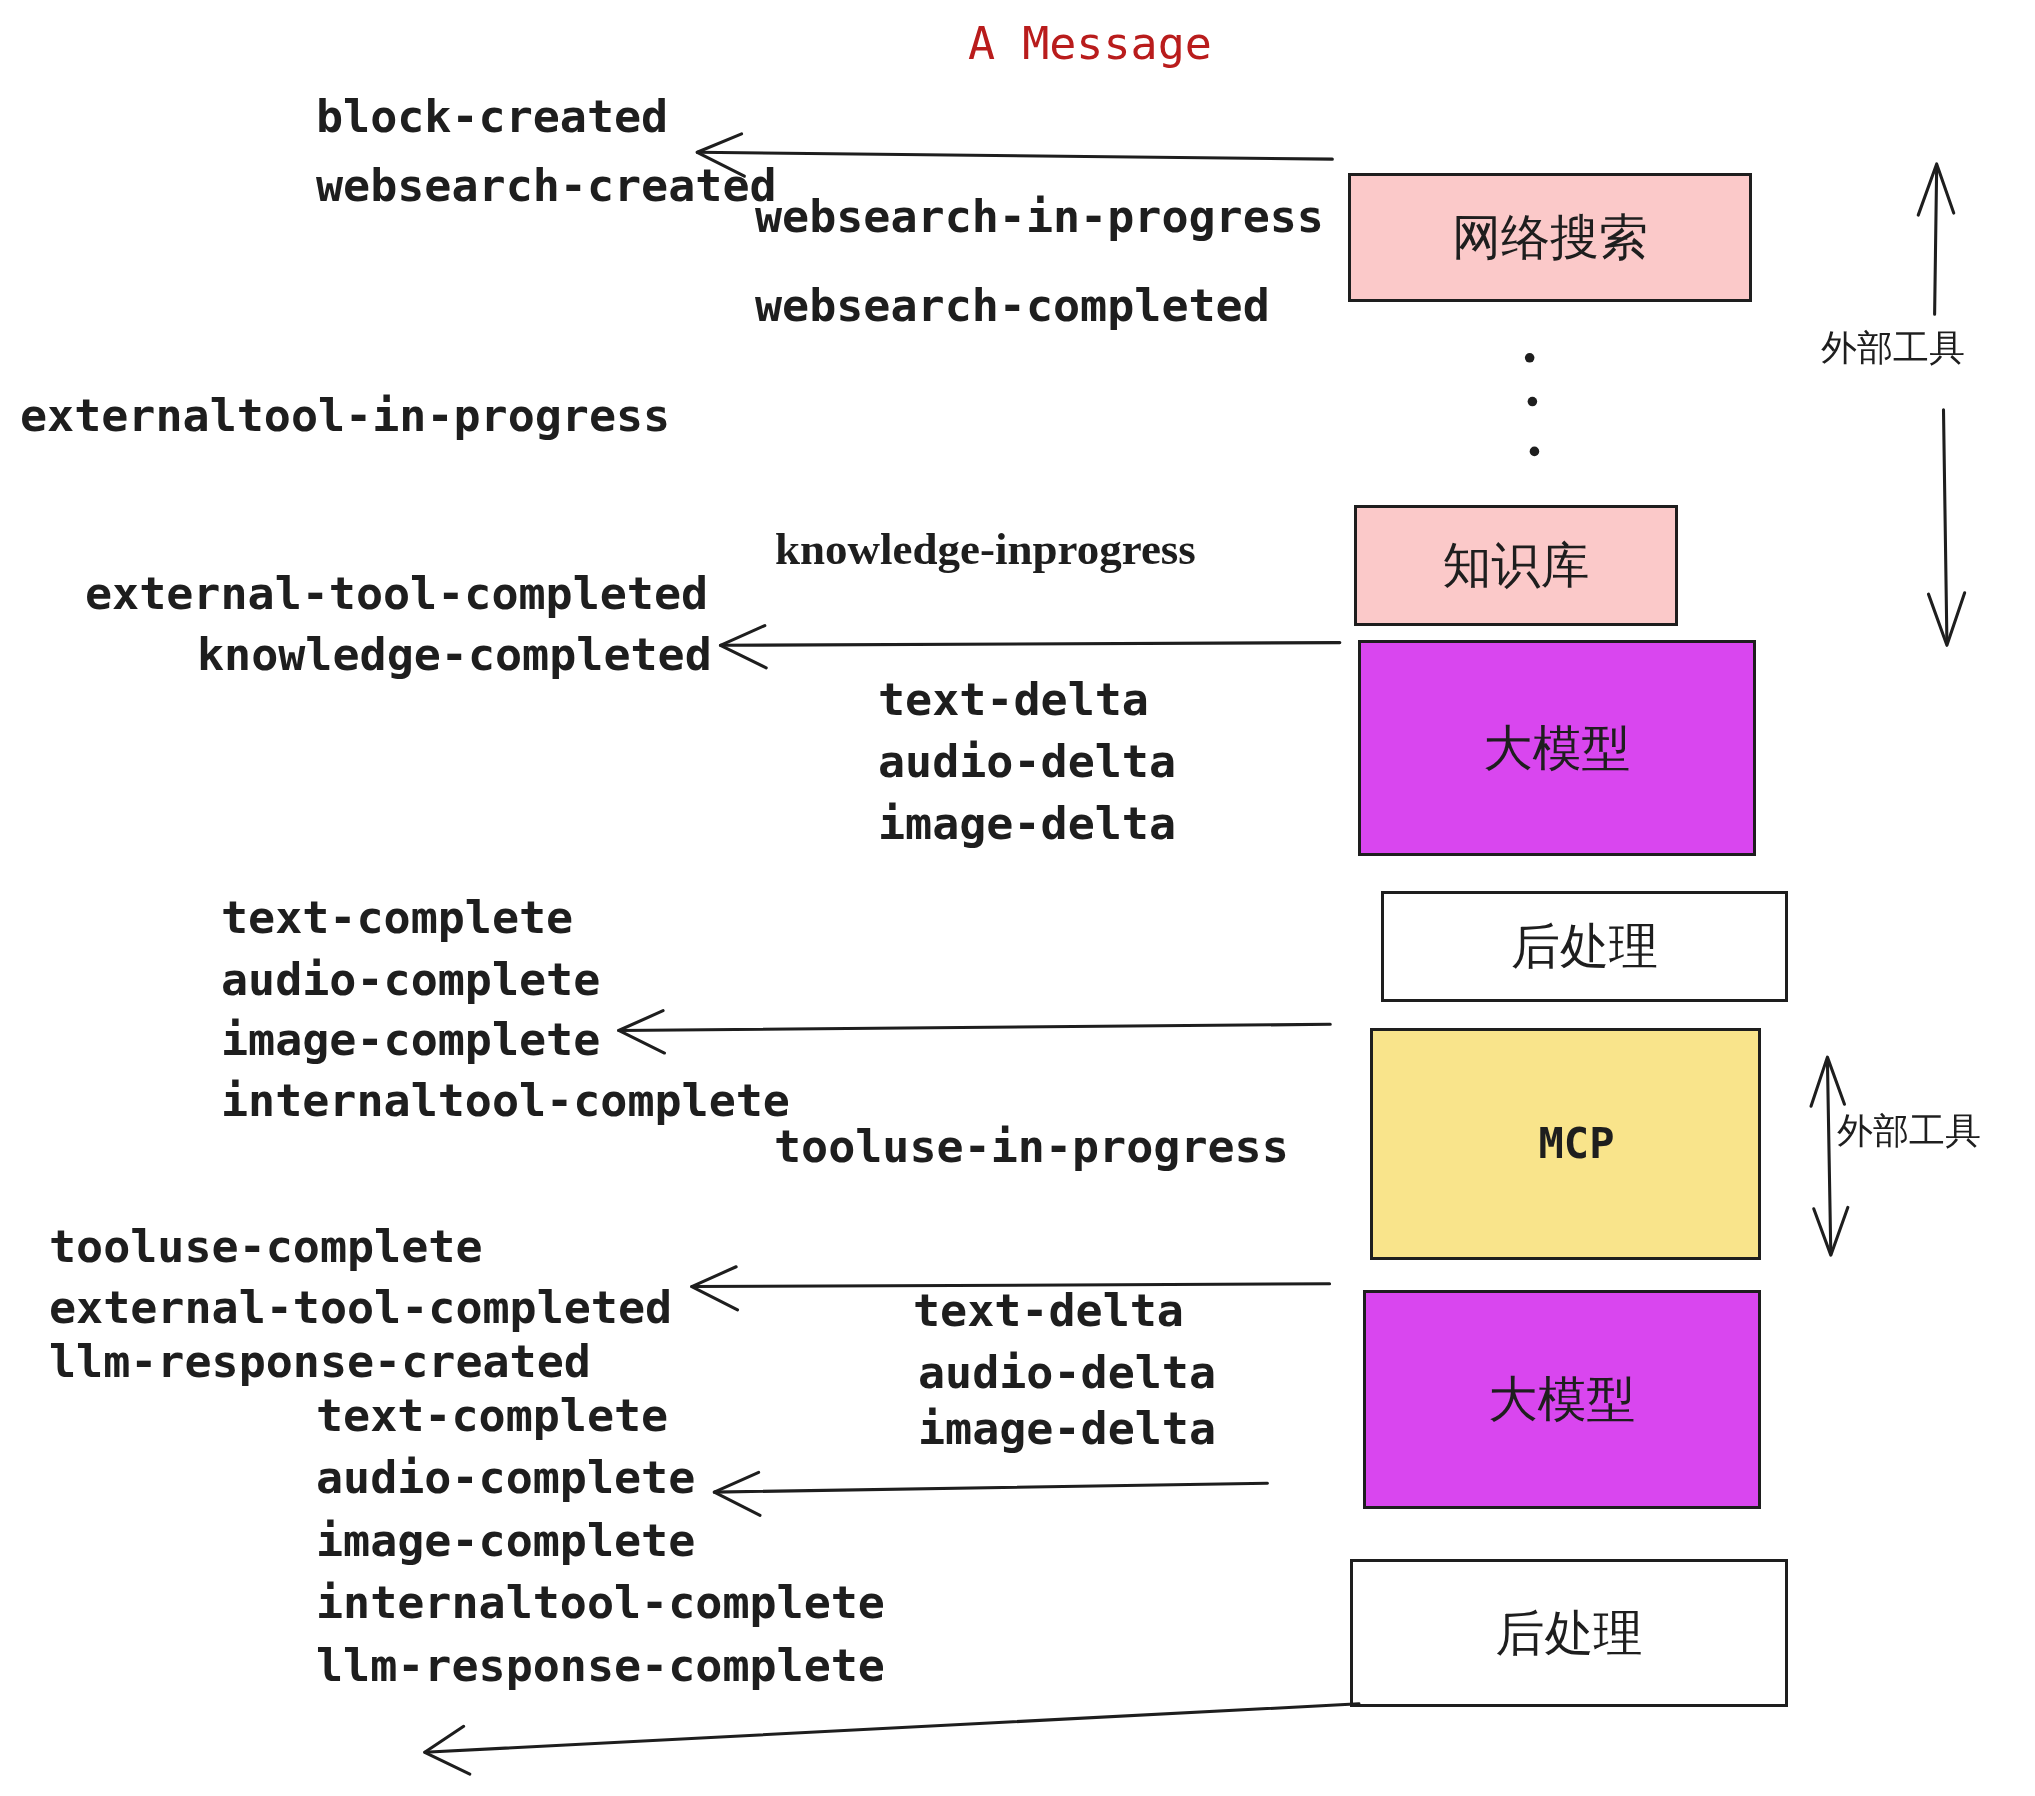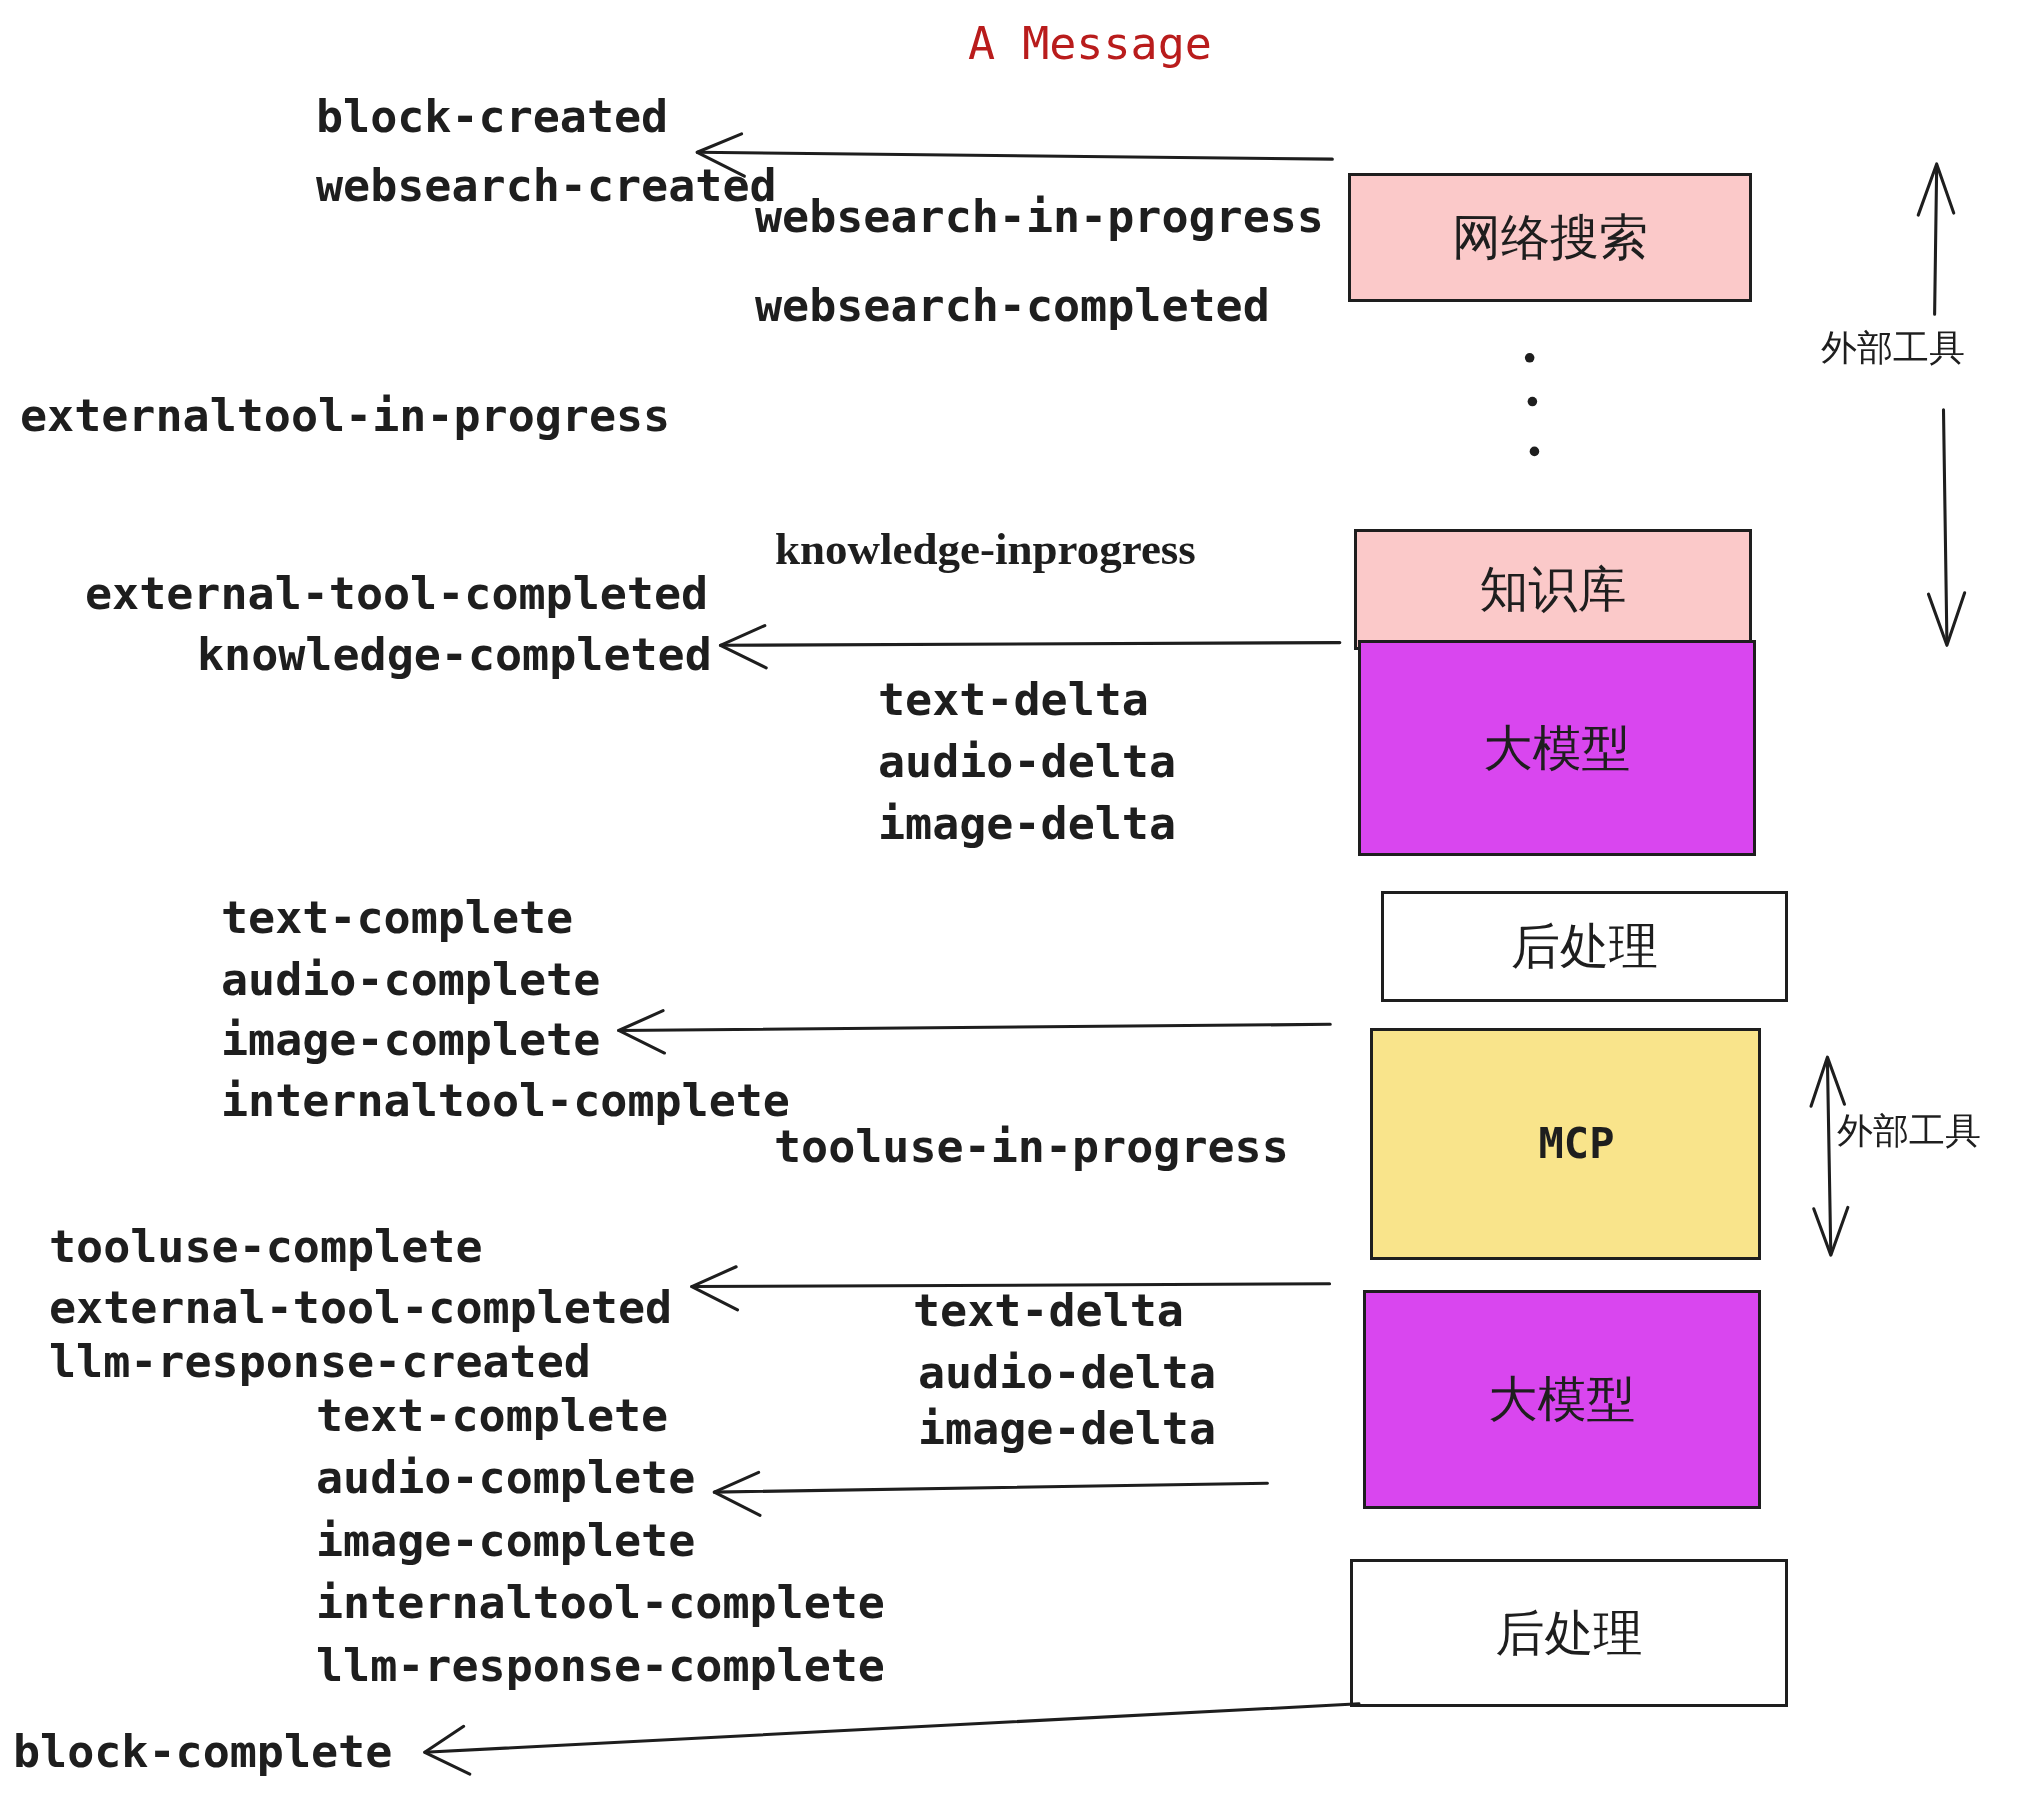--- a/index.html
+++ b/index.html
@@ -93,37 +93,36 @@
   <div class="ev" style="left:221px;top:1017px;">image-complete</div>
   <div class="ev" style="left:221px;top:1078px;">internaltool-complete</div>
   <div class="ev" style="left:49px;top:1224px;">tooluse-complete</div>
   <div class="ev" style="left:49px;top:1285px;">external-tool-completed</div>
   <div class="ev" style="left:49px;top:1339px;">llm-response-created</div>
   <div class="ev" style="left:316px;top:1393px;">text-complete</div>
   <div class="ev" style="left:316px;top:1455px;">audio-complete</div>
   <div class="ev" style="left:316px;top:1518px;">image-complete</div>
   <div class="ev" style="left:316px;top:1580px;">internaltool-complete</div>
   <div class="ev" style="left:316px;top:1643px;">llm-response-complete</div>
-  <div class="ev" style="left:13px;top:1729px;">block-complete</div>
 
   <div class="ev" style="left:755px;top:194px;">websearch-in-progress</div>
   <div class="ev" style="left:755px;top:283px;">websearch-completed</div>
   <div class="ev" style="left:775px;top:527px;font-family:Liberation Serif, serif;">knowledge-inprogress</div>
   <div class="ev" style="left:878px;top:677px;">text-delta</div>
   <div class="ev" style="left:878px;top:739px;">audio-delta</div>
   <div class="ev" style="left:878px;top:801px;">image-delta</div>
   <div class="ev" style="left:774px;top:1124px;">tooluse-in-progress</div>
   <div class="ev" style="left:913px;top:1288px;">text-delta</div>
   <div class="ev" style="left:918px;top:1350px;">audio-delta</div>
   <div class="ev" style="left:918px;top:1406px;">image-delta</div>
 
   <div class="box bg-pink" style="left:1348px;top:173px;width:404px;height:129px;">
     <span class="lbl">网络搜索</span>
   </div>
-  <div class="box bg-pink" style="left:1354px;top:505px;width:398px;height:121px;margin-top:24px;">
+  <div class="box bg-pink" style="left:1354px;top:505px;width:324px;height:121px;">
     <span class="lbl">知识库</span>
   </div>
   <div class="box bg-green" style="left:1358px;top:640px;width:398px;height:216px;">
     <span class="lbl">大模型</span>
   </div>
   <div class="box bg-white" style="left:1381px;top:891px;width:407px;height:111px;">
     <span class="lbl">后处理</span>
   </div>
   <div class="box bg-yellow" style="left:1370px;top:1028px;width:391px;height:232px;">
     <span class="lbl mono">MCP</span>

